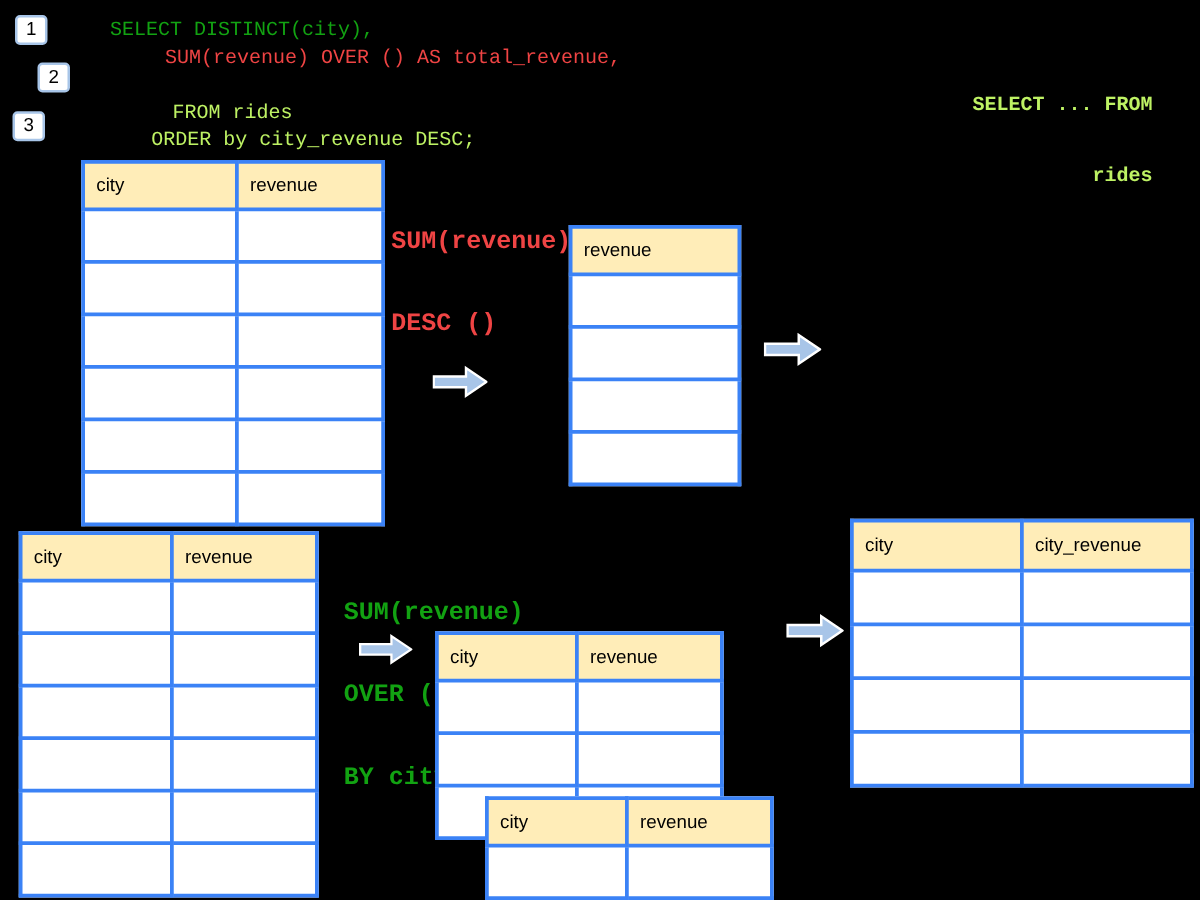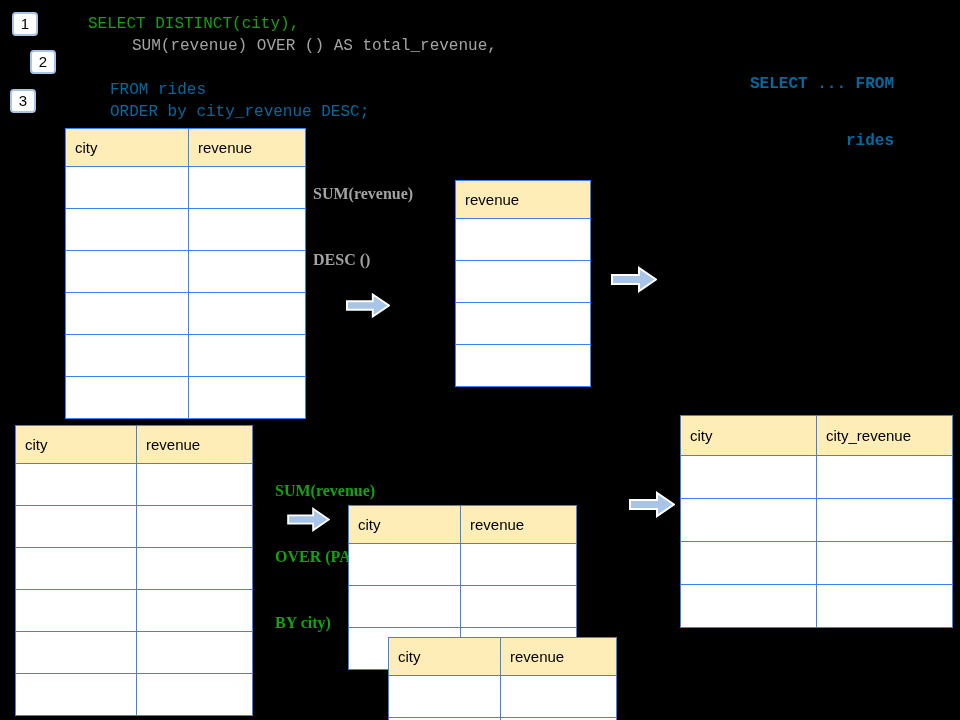--- a/index.html
+++ b/index.html
@@ -13,37 +13,37 @@
     position: absolute; width: 22px; height: 20px;
     background: #fff; border: 2px solid #a8c5e8; border-radius: 4px;
     color: #000; font-size: 15px; line-height: 20px; text-align: center;
   }
   
   .code-line {
     position: absolute; font-family: "Liberation Mono", monospace;
     font-weight: normal; font-size: 16px; line-height: 22px; white-space: pre;
   }
   .green  { color: #12a212; }
-  .red    { color: #a3a3a3; }
-  .purple { color: #0369a1; }
+  .red    { color: #ef4444; }
+  .purple { color: #bef264; margin-left: 28px; }
   
   .ann {
-    position: absolute; font-family: Liberation Serif, serif;
-    font-weight: bold; font-size: 16px; line-height: 22px; white-space: pre;
+    position: absolute; font-family: Liberation Mono, monospace;
+    font-weight: bold; font-size: 20px; line-height: 22px; white-space: pre;
   }
   .note {
     position: absolute; font-family: "Liberation Mono", monospace;
     font-weight: bold; font-size: 16px; line-height: 19px; white-space: pre; text-align: right;
   }
   
   table {
     position: absolute; border-collapse: collapse; background: #fff;
     table-layout: fixed; border-spacing: 0;
   }
-  th, td { border: 1px solid #3b82f6; box-sizing: border-box; padding: 0; }
+  th, td { border: 3px solid #3b82f6; box-sizing: border-box; padding: 0; }
   th {
     background: #ffedb8; font-weight: normal; text-align: left;
     padding-left: 9px; font-size: 15px; color: #000; height: 38px;
     vertical-align: middle;
   }
   td { height: 42px; background: #fff; }
   .tbl-f th { height: 40px; }
   .tbl-f td { height: 43px; }
   .arrow { position: absolute; }
   .z1 { z-index: 1; }
@@ -54,21 +54,21 @@
 
 <div class="stage">
 
   <div class="badge" style="left:12px;top:12px">1</div>
   <div class="badge" style="left:30px;top:50px">2</div>
   <div class="badge" style="left:10px;top:89px">3</div>
 
   <div class="code-line green" style="left:88px;top:13px">SELECT DISTINCT(city),</div>
   <div class="code-line red" style="left:132px;top:35px">SUM(revenue) OVER () AS total_revenue,</div>
   <div class="code-line purple" style="left:110px;top:79px">FROM rides</div>
-  <div class="code-line purple" style="left:110px;top:101px">ORDER by city_revenue DESC;</div>
+  <div class="code-line purple" style="left:93px;top:101px">ORDER by city_revenue DESC;</div>
 
   <div class="note purple" style="left:750px;top:37px">
     <div>SELECT ... FROM</div>
     <div>rides</div>
   </div>
 
   <table class="z1" style="left:65px;top:128px;width:240px">
     <colgroup>
         <col style="width:123px">
         <col style="width:117px">

